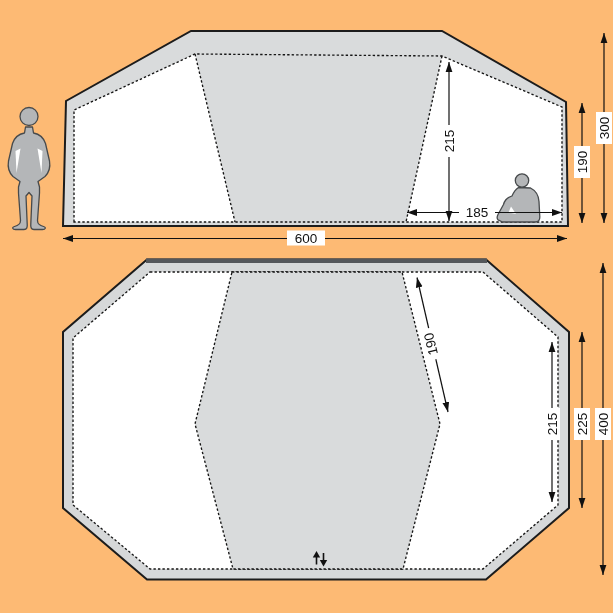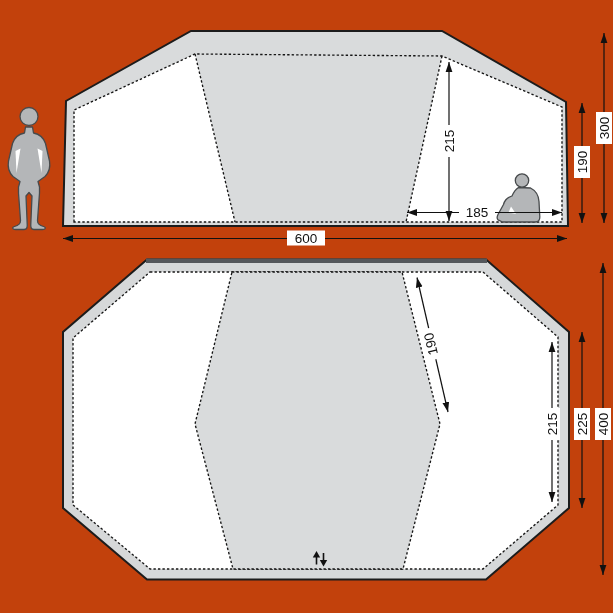--- a/index.html
+++ b/index.html
@@ -1,17 +1,17 @@
 <!DOCTYPE html>
 <html><head>
 <meta charset="utf-8">
 <style>
   html,body{margin:0;padding:0;background:#ffffff;}
   .stage{
-    width:613px;height:613px;position:relative;background:#c2410c;
+    width:613px;height:613px;position:relative;background:#fdba74;
     font-family:"Liberation Sans", sans-serif;
   }
   svg{display:block;}
   text{
     font-family:"Liberation Sans", sans-serif;
     font-size:13.5px;
     fill:#111111;
   }
 </style>
 </head>

